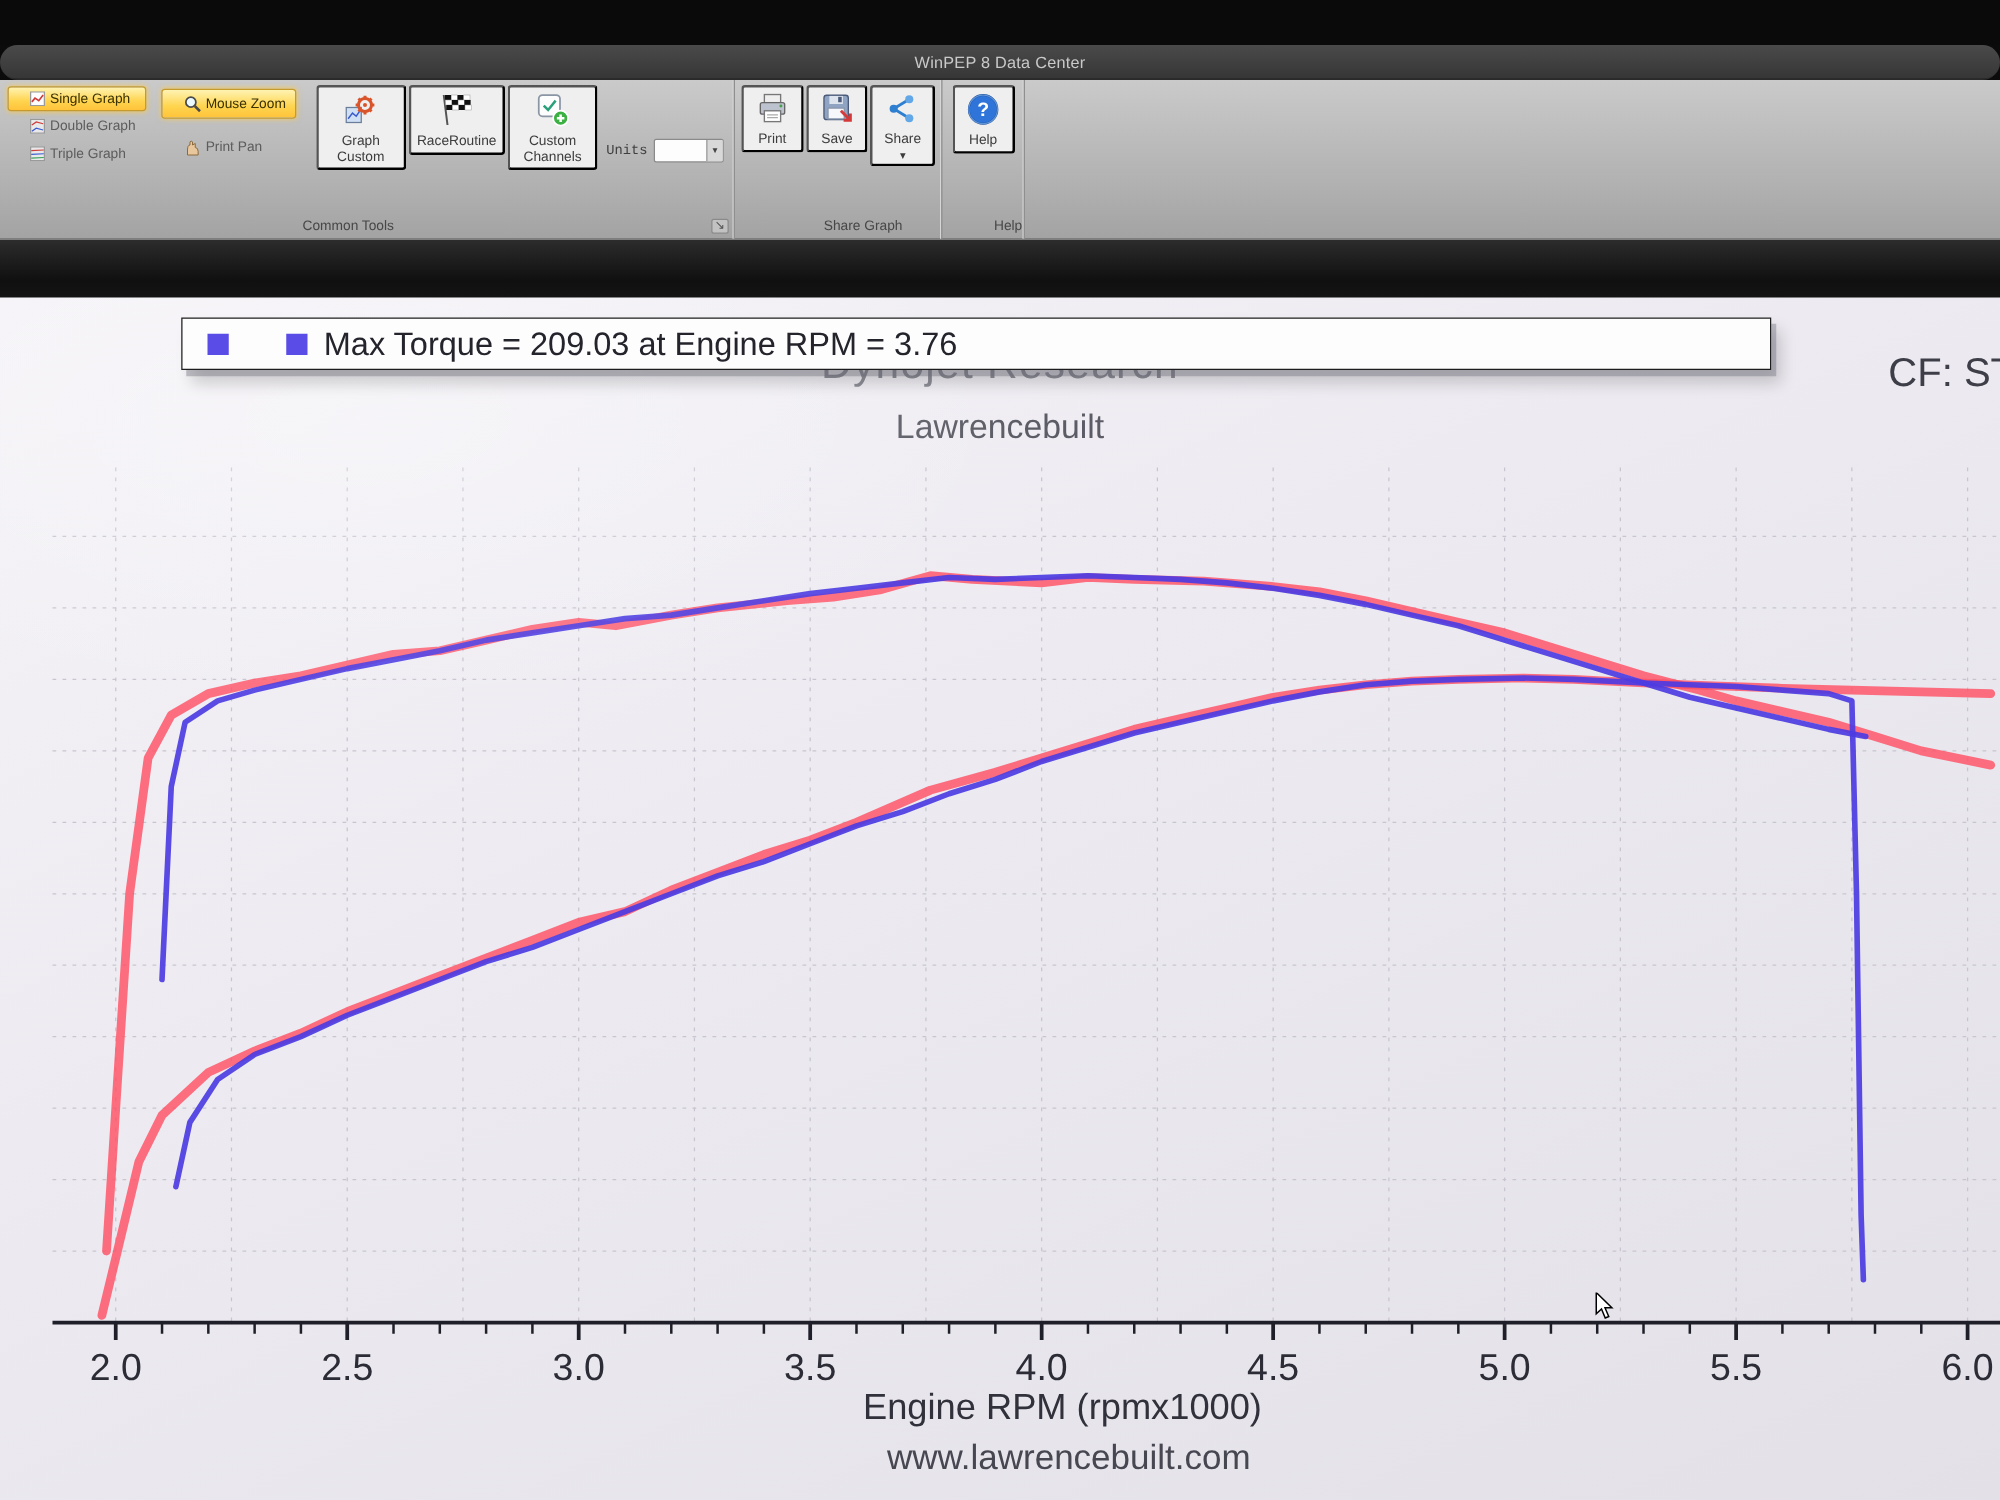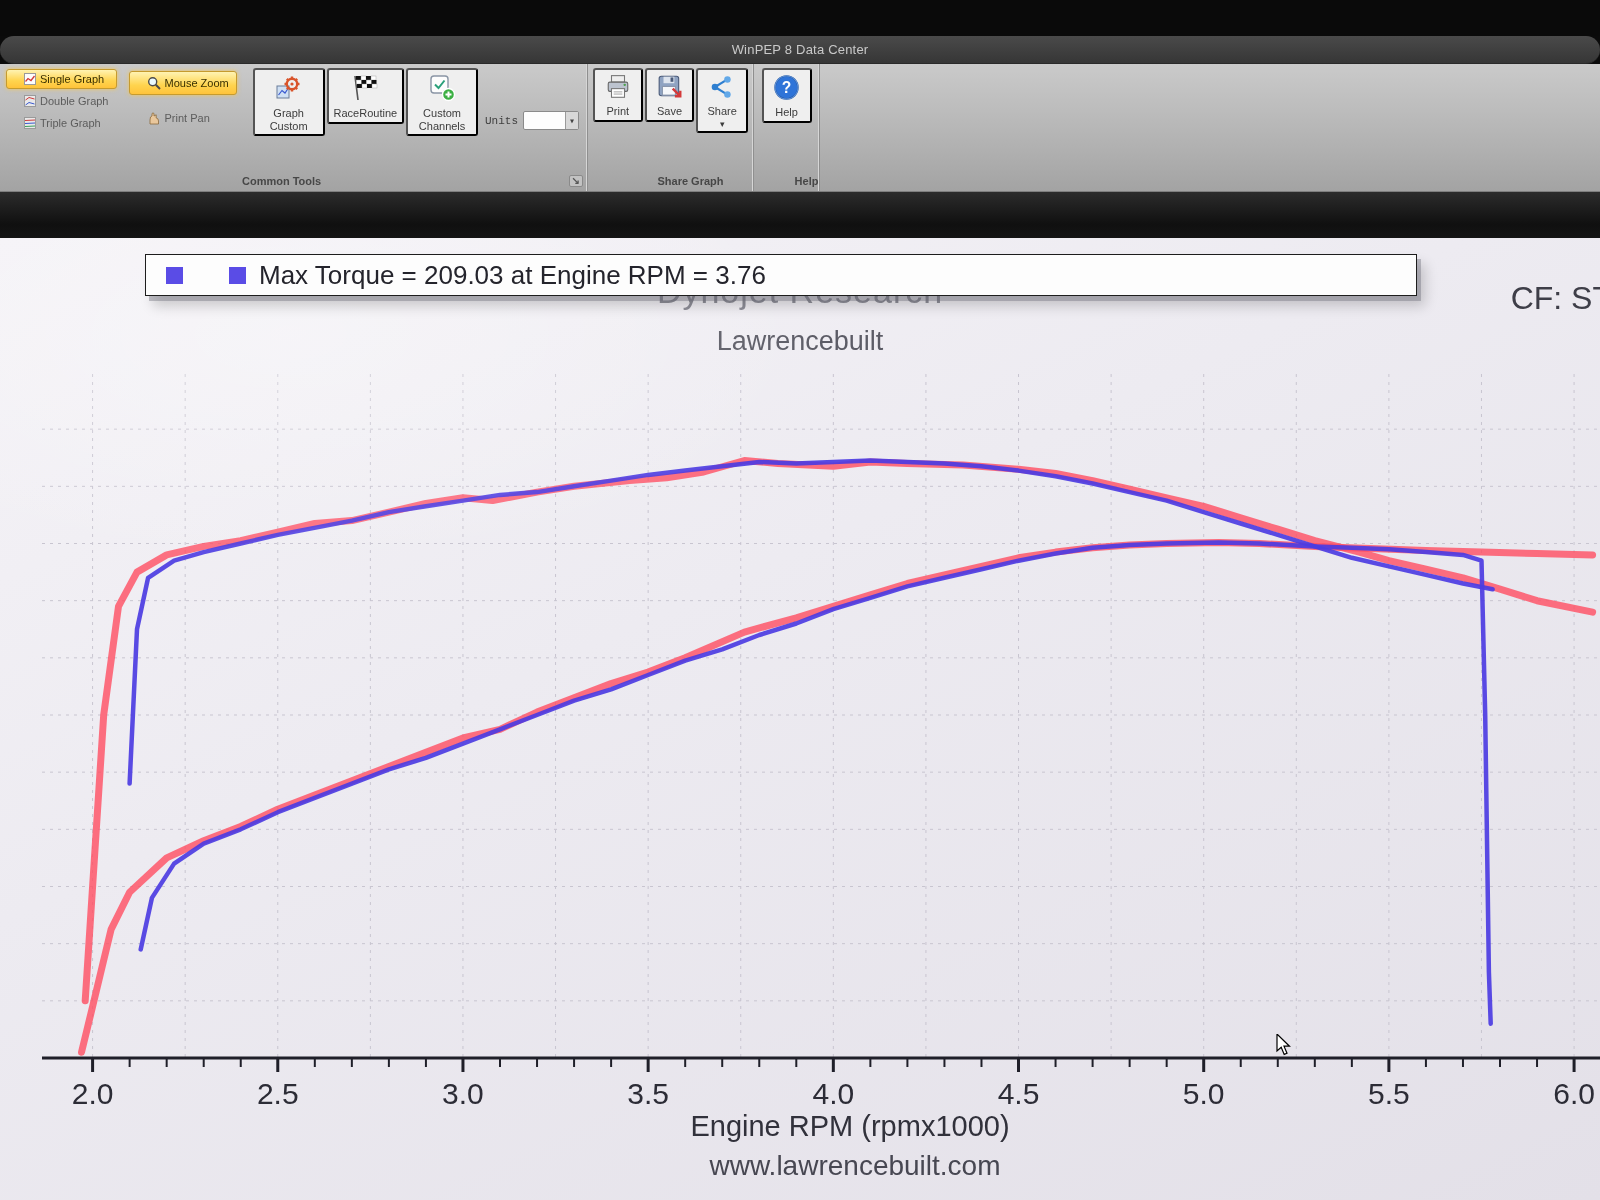--- a/index.html
+++ b/index.html
@@ -20,21 +20,21 @@
   }
   
   .ribbon {
     height:128px;
     background:linear-gradient(#cacaca,#b0b0b0 68%, #a3a3a3);
     display:flex; align-items:stretch;
     border-bottom:1px solid #7f7f7f;
   }
   .rb-group { display:flex; flex-direction:column; border-right:1px solid #8f8f8f; box-shadow:inset -1px 0 0 #d6d6d6; }
   .rb-body { flex:1; display:flex; align-items:flex-start; padding:4px 4px 0 4px; }
-  .group-label-row { display:flex; align-items:center; font-size:11px; color:#474747; padding:1px 4px 4px 4px;font-weight:bold; }
+  .group-label-row { display:flex; align-items:center; font-size:11px; color:#474747; padding:1px 4px 4px 4px; }
   .group-label { text-align:center;margin-left:40px; }
   .launcher { margin-left:auto; font-size:10px; color:#555; border:1px solid #8a8a8a; border-radius:2px; padding:0 2px; line-height:10px; background:#c2c2c2; cursor:pointer; }
   .stack { display:flex; flex-direction:column; }
   .mini-btn {
     display:flex; align-items:center; gap:4px;
     height:20px; margin:1px 2px; padding:1px 7px 1px 17px;
     font-size:11px; color:#5c5c5c; background:transparent;
     border:1px solid transparent; border-radius:3px; cursor:pointer; white-space:nowrap;
   }
   .mini-btn.selected {

